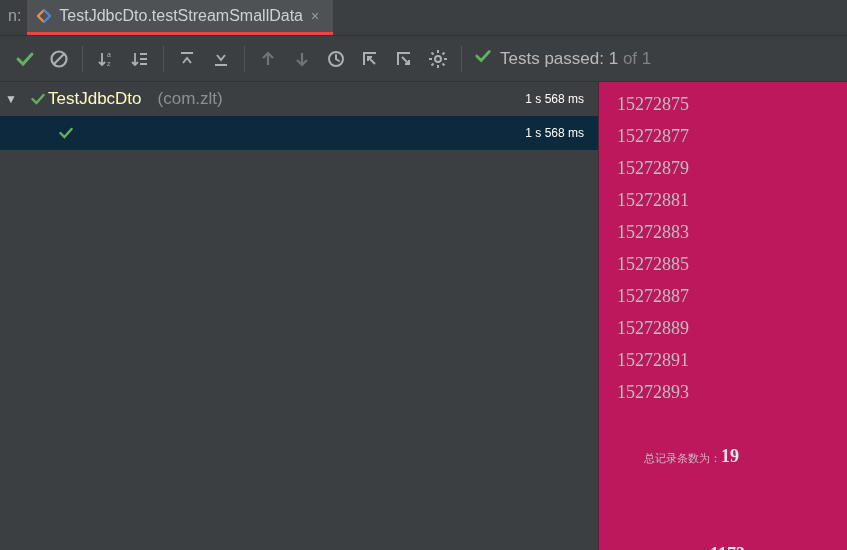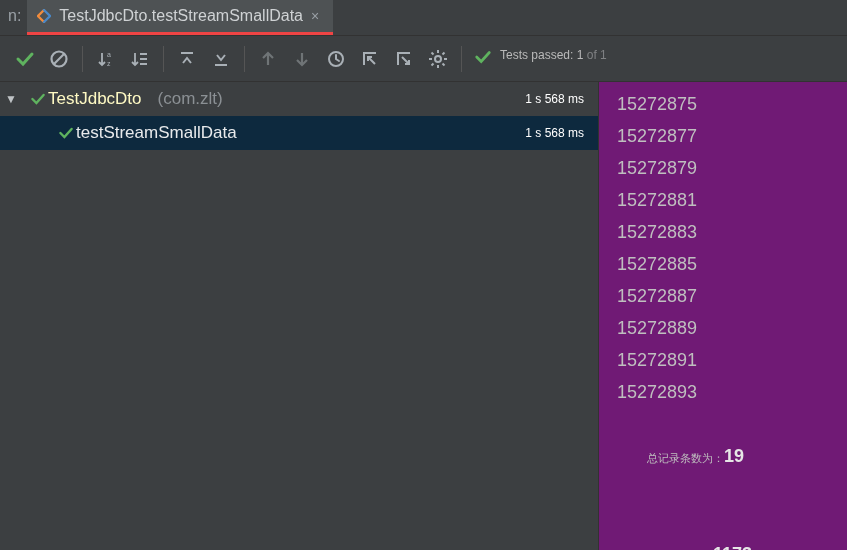--- a/index.html
+++ b/index.html
@@ -72,46 +72,47 @@
     width: 1px;
     height: 26px;
     background: #555;
     margin: 0 6px;
   }
   .tbtn svg { display:block; }
   .disabled { color:#6f7476; }
 
   .status-bar {
     display:flex;
+    align-items:center;
     gap:8px;
     padding-left:6px;
     color:#bababa;
-    font-size:12px;
+    font-size:17px;
     white-space:nowrap;
     overflow:hidden;
   }
   .status-bar .pass-count { color:#bababa; }
   .status-bar .of { color:#808284; }
 
   
   .body {
     display:flex;
     height: calc(550px - 36px - 46px);
   }
   .tree-pane {
     flex:0 0 598px;
     background:#3c3f41;
     overflow:hidden;
   }
   .console-pane {
     flex:1 1 auto;
-    background:#701a75;
+    background:#be185d;
     border-left:1px solid #323232;
     padding:6px 16px 0 18px;
-    font-family: Liberation Sans, sans-serif;
+    font-family: Liberation Serif, serif;
     font-size:18px;
     line-height:32px;
     color:#bfbfbf;
     position:relative;
   }
 
   .tree-row {
     display:flex;
     align-items:center;
     height:34px;
@@ -284,21 +285,20 @@
       <span class="pkg">(com.zlt)</span>
       <span class="dur">1 s 568 ms</span>
     </div>
     <div class="tree-row selected">
       <span class="indent1"></span>
       <span class="check">
         <svg width="16" height="16" viewBox="0 0 20 20">
             <path d="M3 10 L8 15 L17 5" stroke="#5fb35f" stroke-width="3" fill="none" stroke-linecap="round"></path>
           </svg>
       </span>
-      <span class="name">testStreamSmallData</span>
       <span class="dur">1 s 568 ms</span>
     </div>
   </div>
 
   <div class="console-pane">
     <div id="console-lines">
         <div class="console-line console-num">15272875</div>
         <div class="console-line console-num">15272877</div>
         <div class="console-line console-num">15272879</div>
         <div class="console-line console-num">15272881</div>

